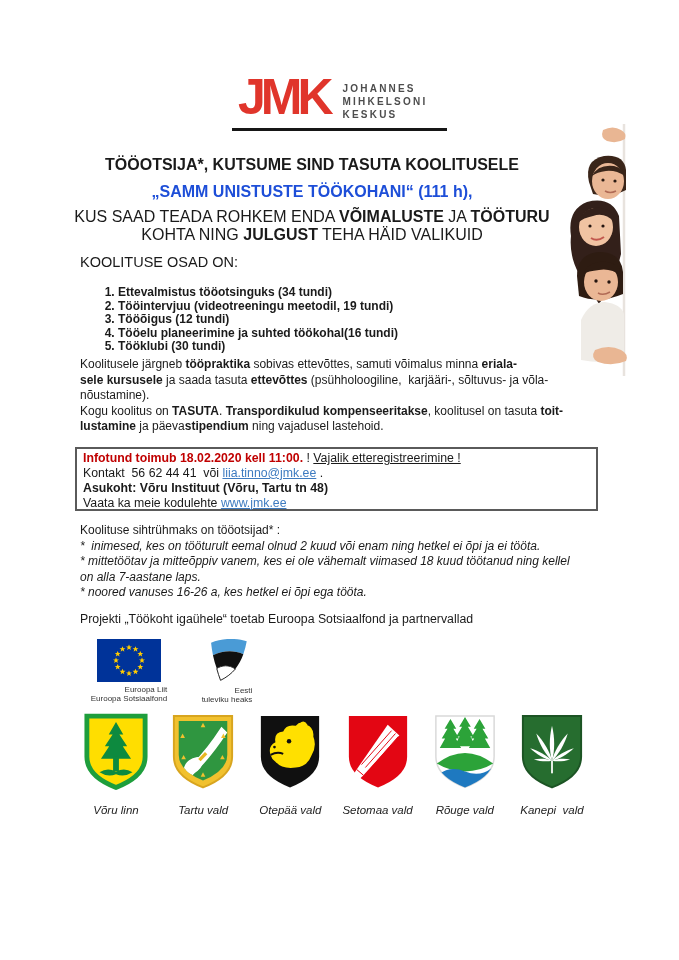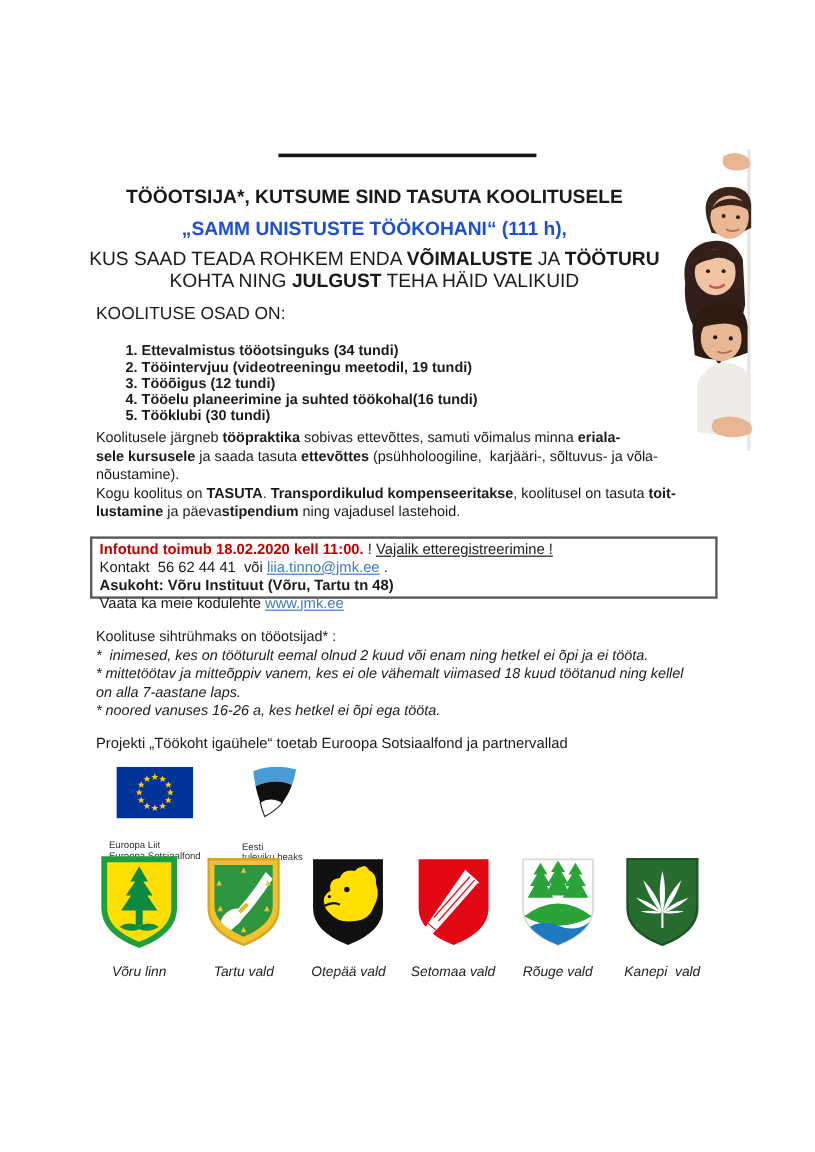--- a/index.html
+++ b/index.html
@@ -27,49 +27,57 @@
   .title .t34 span{font-weight:normal}
   .title .t34 span.b{font-weight:bold}
 
   .osad{left:80px;top:254px;font-size:14.5px;font-weight:normal}
   .course-list{left:80px;top:286px;width:480px;margin:0;padding-left:38px;
                font-size:12px;font-weight:bold;line-height:13.6px}
   .course-list li{margin:0;padding:0}
 
   .para{left:80px;top:357px;width:532px;font-size:12px;line-height:15.5px}
 
-  .infobox{left:75px;top:447px;width:523px;height:52px;border:2px solid #5a5a5a;
+  .infobox{left:75px;top:447px;width:523px;height:64px;border:2px solid #5a5a5a;
            padding:2px 0 0 6px;font-size:12.3px;line-height:14.9px}
 
   .target{left:80px;top:523px;width:545px;font-size:12px;line-height:15.6px}
   .project-line{left:80px;top:612px;font-size:12.3px}
 
   .funders{left:86px;top:639px;display:flex;gap:12px}
   .funder{width:86px;display:flex;flex-direction:column;align-items:center}
-  .funder .cap{margin-top:18px;font-size:8px;line-height:9px;text-align:left;
+  .funder .cap{margin-top:3px;font-size:8px;line-height:9px;text-align:right;
                color:#333;white-space:nowrap}
 
   .arms-row{left:78px;top:712px;width:512px;display:flex;justify-content:space-between}
   .arms-cell{width:76px;display:flex;flex-direction:column;align-items:center}
   .arms-cell .lbl{margin-top:14px;font-size:11.5px;font-style:italic;
                   color:#222;white-space:pre-wrap}
 
   
   span.b{font-weight:bold}
   span.u{text-decoration:underline}
   span.red{color:#C00000}
   span.b.red{color:#C00000;font-weight:bold}
   span.link{color:#3E7BC0;text-decoration:underline;cursor:pointer}
   .it{font-style:italic}
 </style>
 </head>
 <body>
 
 <div class="page">
 
+  <div class="abs logo">
+    <div class="jmk">JMK</div>
+    <div class="org">
+      <div>JOHANNES</div>
+      <div>MIHKELSONI</div>
+      <div>KESKUS</div>
+    </div>
+  </div>
   <div class="abs logo-rule"></div>
 
   <div class="abs people">
     <svg width="110" height="252" viewBox="0 0 110 252">
       <rect x="55" y="0" width="55" height="252" fill="#ffffff"></rect>
       <line x1="55" y1="0" x2="55" y2="252" stroke="#e8e3de" stroke-width="2.5"></line>
       <path d="M34,6 q10,-5 18,0 q6,3 4,9 q-8,5 -18,2 q-7,-3 -4,-11 Z" fill="#e9b693"></path>
       <g>
         <path d="M20,58 Q15,36 35,32 Q55,30 57,46 L57,66 Q42,74 24,70 Z" fill="#3a2519"></path>
         <ellipse cx="39" cy="57" rx="16" ry="18" fill="#eab795"></ellipse>

